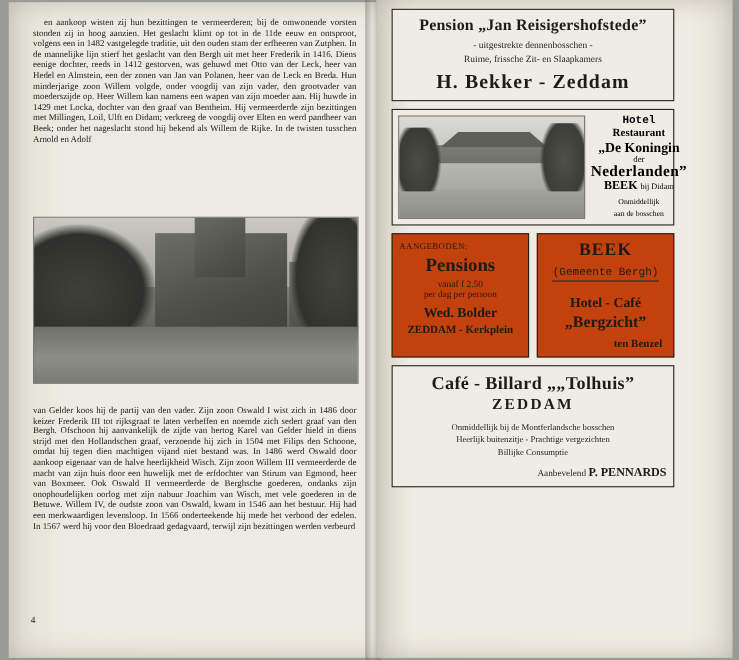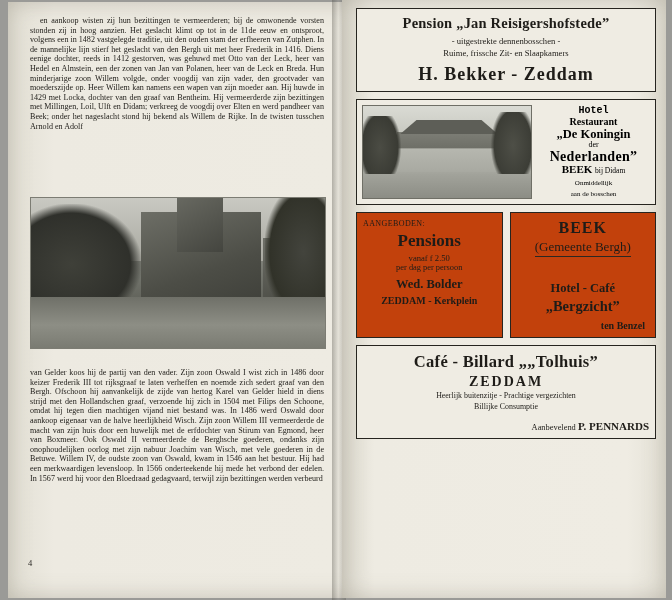--- a/index.html
+++ b/index.html
@@ -136,21 +136,21 @@
     top: 556px;
     font-size: 8.5px;
     color: #2a2824;
   }
 
   
   .ads {
     position: absolute;
     left: 356px;
     top: 8px;
-    width: 300px;
+    width: 257px;
   }
   .ad {
     border: 1.6px solid #26241f;
     background: #efece3;
     margin-bottom: 7px;
     padding: 6px 6px;
     text-align: center;
     color: #1e1c18;
     font-family: "Liberation Serif", serif;
   }
@@ -230,21 +230,21 @@
     color:#1e1c18;
     flex: 1;
   }
   .small-cap { font-size: 8px; letter-spacing: .4px; text-align:left; margin-left:2px;}
   .pensions { font-size: 17px; font-weight: bold; margin: 3px 0 2px;}
   .vanaf { font-size: 8.6px; }
   .perdag { font-size: 8.4px; margin-bottom: 5px;}
   .wed { font-size: 12.5px; font-weight: bold; }
   .zeddam { font-size: 10px; font-weight: bold; margin-top: 3px;}
   .beek { font-size: 16px; font-weight: bold; letter-spacing: 1px;}
-  .gemeente { font-size: 13px; border-bottom: 1px solid #2a2822; display:inline-block; padding-bottom:1px; margin-bottom: 24px;}
+  .gemeente { font-size: 10px; border-bottom: 1px solid #2a2822; display:inline-block; padding-bottom:1px; margin-bottom: 12px; font-family: Liberation Mono, monospace;}
   .hotelcafe { font-size: 12.5px; font-weight: bold; }
   .bergzicht { font-size: 14.5px; font-weight: bold; margin-top: 2px;}
   .tenbenzel { font-size: 10px; font-weight: bold; margin-top: 5px; text-align:right; padding-right:6px;}
 
   .tolhuis { font-size: 16.5px; font-weight: bold; letter-spacing: .3px;}
   .tolhuis-z { font-size: 14px; font-weight: bold; letter-spacing: 2px; margin-top: 2px;}
   .ad-foot { font-size: 7.9px; line-height: 1.45; margin-top: 6px;}
   .aanbevelend { font-size: 8.4px; margin-top: 7px; text-align: right; }
   .aanbevelend b { font-size: 11px; }
 </style>
@@ -324,20 +324,21 @@
         <div class="gemeente">(Gemeente Bergh)</div>
         <div class="hotelcafe">Hotel - Café</div>
         <div class="bergzicht">„Bergzicht”</div>
         <div class="tenbenzel">ten Benzel</div>
       </div>
     </div>
 
     <div class="ad">
       <div class="tolhuis">Café - Billard  „„Tolhuis”</div>
       <div class="tolhuis-z">ZEDDAM</div>
+      <div class="ad-foot">Onmiddellijk bij de Montferlandsche bosschen</div>
       <div class="ad-foot" style="margin-top:0">Heerlijk buitenzitje  -  Prachtige vergezichten</div>
       <div class="ad-foot" style="margin-top:0">Billijke Consumptie</div>
       <div class="aanbevelend">
         <span>Aanbevelend</span>
         <b>P. PENNARDS</b>
       </div>
     </div>
 
   </div>
 </div>

